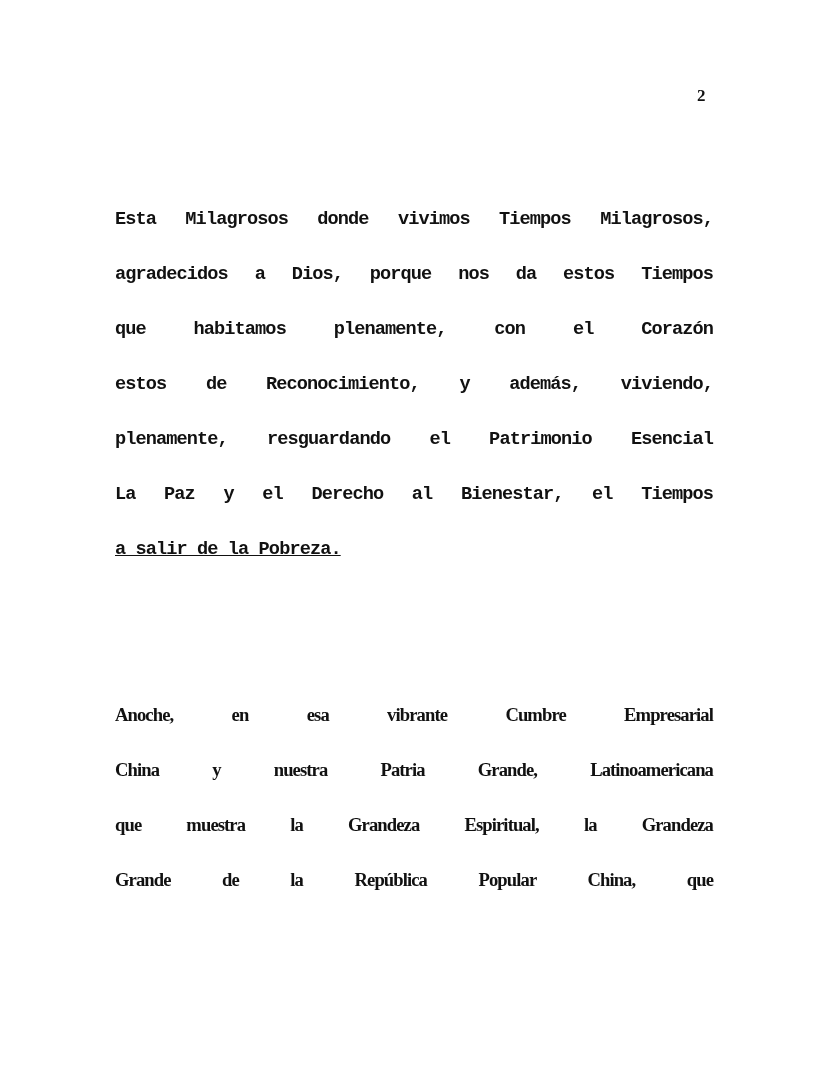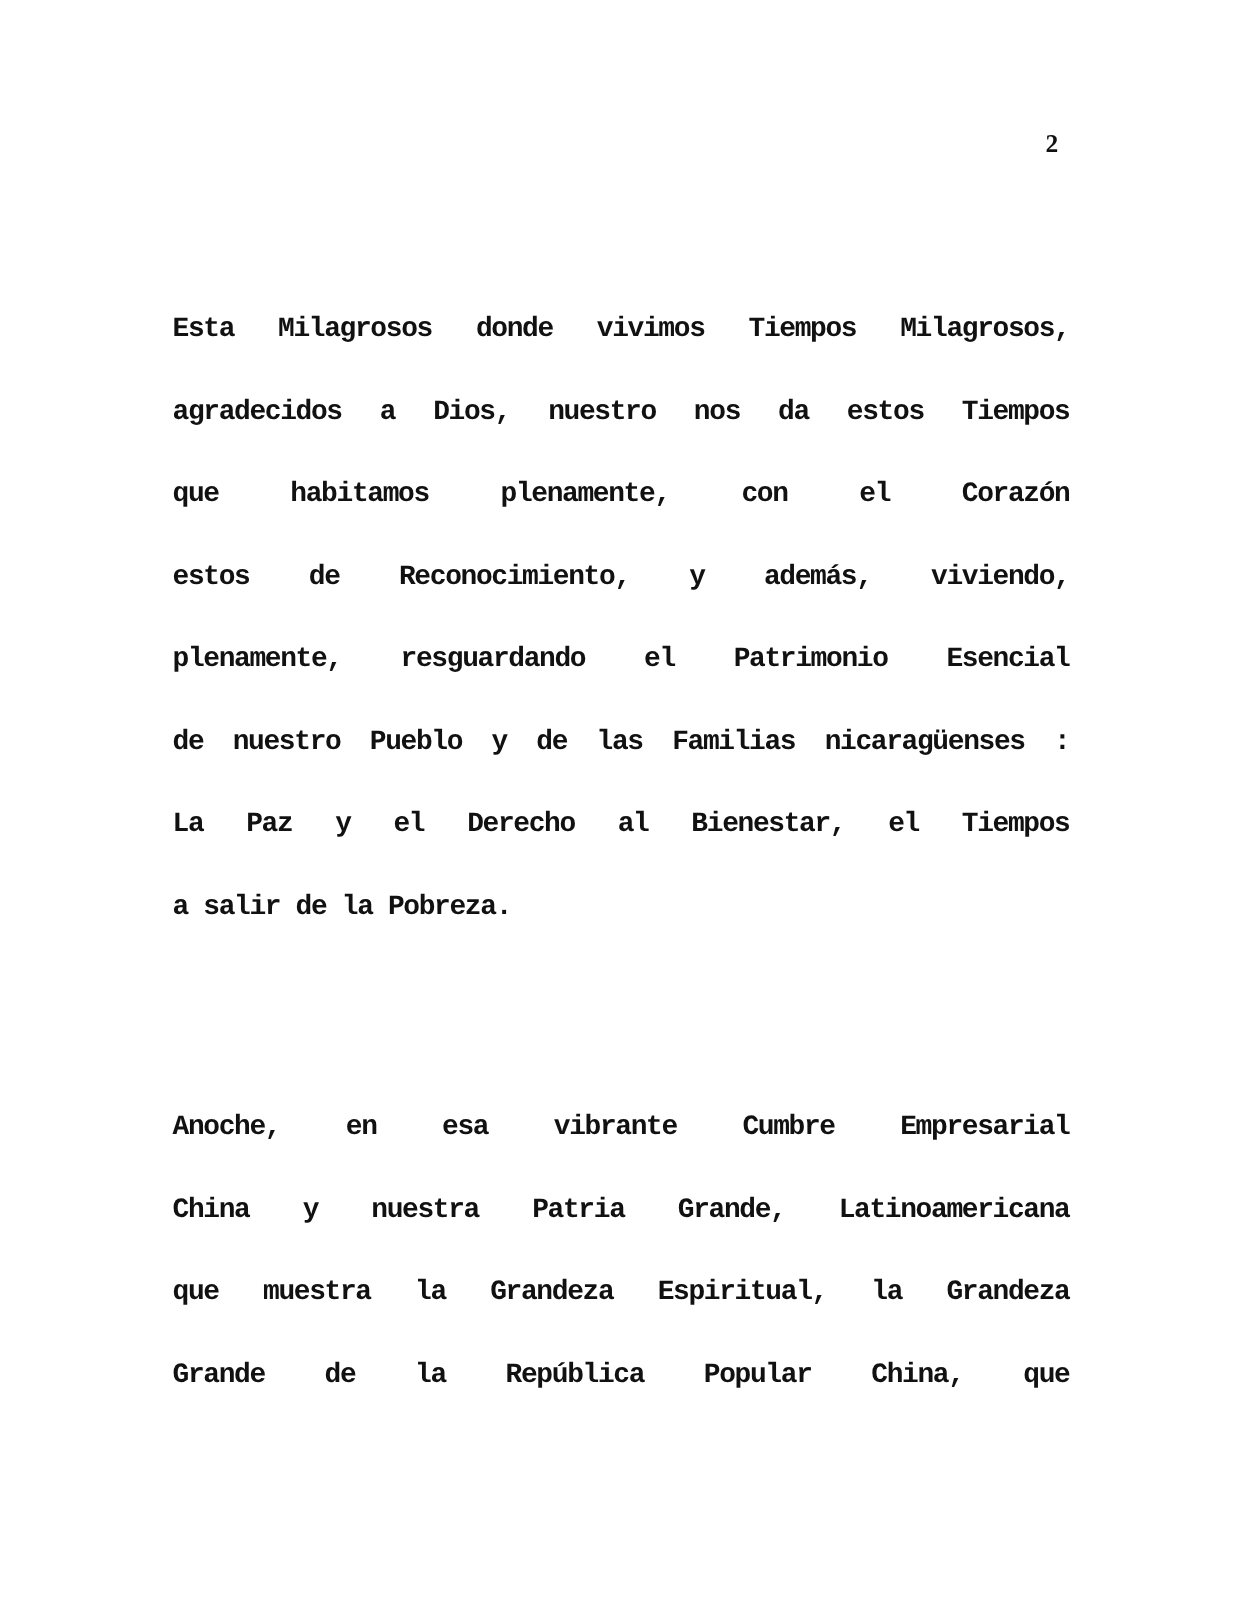--- a/index.html
+++ b/index.html
@@ -43,37 +43,37 @@
     .line {
       height: 55px;
       line-height: 55px;
       white-space: nowrap;
       text-align: justify;
       text-align-last: justify;
       overflow: visible;
     }
     .line.last {
       text-align-last: left;
+      text-decoration: underline;
     }
     #para-1 { top: 192px; }
-    #para-2 { top: 724px; }
+    #para-2 { top: 687px; font-family: Liberation Serif, serif; }
   </style>
 </head>
 <body>
 
 <div class="page-number">2</div>
 
 <div class="body-text">
   <div class="paragraph" id="para-1">
     <div class="line">Esta Milagrosos donde vivimos Tiempos Milagrosos,</div>
-    <div class="line">agradecidos a Dios, nuestro nos da estos Tiempos</div>
+    <div class="line">agradecidos a Dios, porque nos da estos Tiempos</div>
     <div class="line">que habitamos plenamente, con el Corazón</div>
     <div class="line">estos de Reconocimiento, y además, viviendo,</div>
     <div class="line">plenamente, resguardando el Patrimonio Esencial</div>
-    <div class="line">de nuestro Pueblo y de las Familias nicaragüenses :</div>
     <div class="line">La Paz y el Derecho al Bienestar, el Tiempos</div>
     <div class="line last">a salir de la Pobreza.</div>
   </div>
 
   <div class="paragraph" id="para-2">
     <div class="line">Anoche, en esa vibrante Cumbre Empresarial</div>
     <div class="line">China y nuestra Patria Grande, Latinoamericana</div>
     <div class="line">que muestra la Grandeza Espiritual, la Grandeza</div>
     <div class="line">Grande de la República Popular China, que</div>
   </div>

